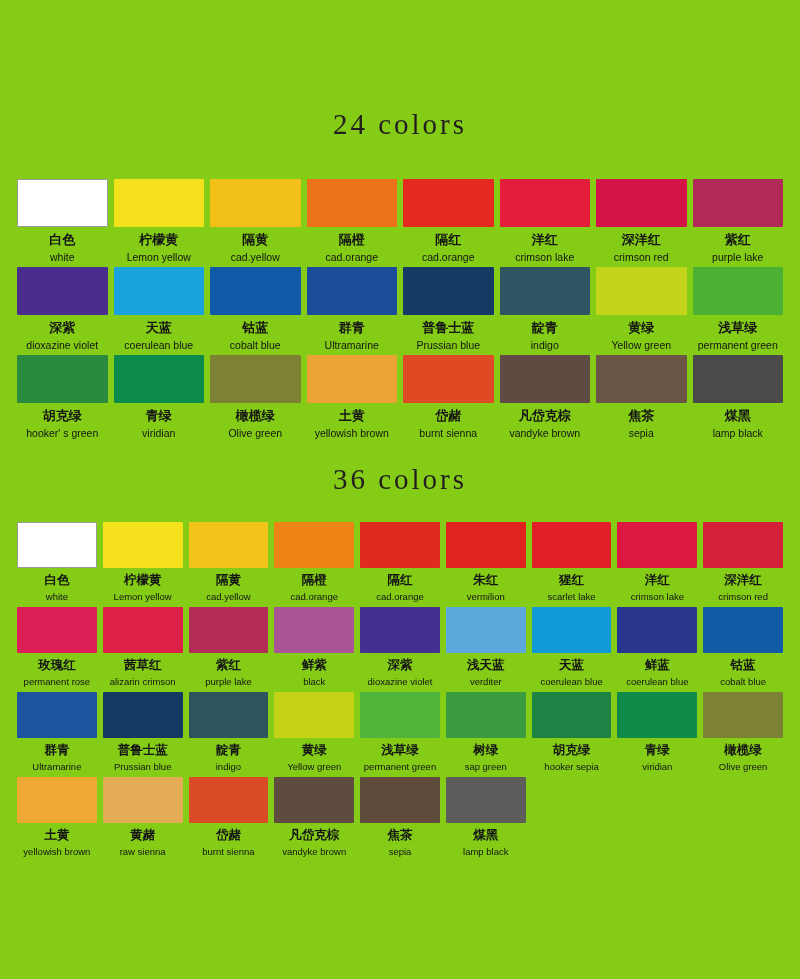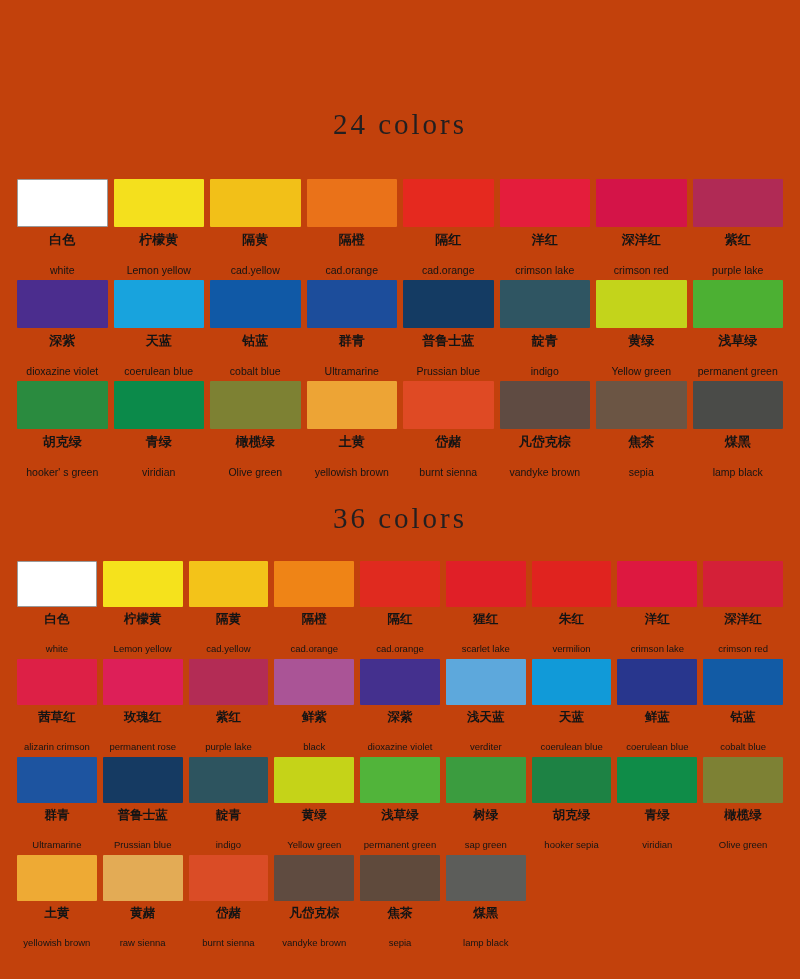--- a/index.html
+++ b/index.html
@@ -12,21 +12,21 @@
     height: 979px;
     font-family: "Liberation Sans", "DejaVu Sans", sans-serif;
     color: #1a1a1a;
     overflow: hidden;
   }
 
   .page {
     position: relative;
     width: 800px;
     height: 979px;
-    background: #c2410c;
+    background: #84cc16;
   }
 
   
   .section-title {
     text-align: center;
     font-family: "Liberation Serif", "DejaVu Serif", serif;
     font-size: 29px;
     letter-spacing: 3px;
     color: #231f20;
     font-weight: 400;
@@ -86,21 +86,21 @@
     color: #141414;
     font-weight: 700;
     white-space: nowrap;
     font-family: "DejaVu Sans", "Liberation Sans", sans-serif;
   }
   .grid-36 .label-cn { font-size: 12.5px; margin-top: 4px; }
 
   .label-en {
     font-size: 10.5px;
     line-height: 12px;
-    margin-top: 17px;
+    margin-top: 4px;
     color: #141414;
     white-space: nowrap;
     font-family: "Liberation Sans", "DejaVu Sans", sans-serif;
   }
   .grid-36 .label-en { font-size: 9.5px; }
 </style>
 </head>
 <body>
 
 <div class="page">
@@ -253,50 +253,50 @@
           <div class="swatch" style="background: rgb(239, 132, 22);"></div>
           <div class="label-cn">隔橙</div>
           <div class="label-en">cad.orange</div>
         </div>
         <div class="cell">
           <div class="swatch" style="background: rgb(224, 42, 31);"></div>
           <div class="label-cn">隔红</div>
           <div class="label-en">cad.orange</div>
         </div>
         <div class="cell">
+          <div class="swatch" style="background: rgb(224, 35, 31);"></div>
+          <div class="label-cn">朱红</div>
+          <div class="label-en">vermilion</div>
+        </div>
+        <div class="cell">
           <div class="swatch" style="background: rgb(224, 31, 39);"></div>
           <div class="label-cn">猩红</div>
           <div class="label-en">scarlet lake</div>
         </div>
         <div class="cell">
-          <div class="swatch" style="background: rgb(224, 35, 31);"></div>
-          <div class="label-cn">朱红</div>
-          <div class="label-en">vermilion</div>
-        </div>
-        <div class="cell">
           <div class="swatch" style="background: rgb(221, 24, 64);"></div>
           <div class="label-cn">洋红</div>
           <div class="label-en">crimson lake</div>
         </div>
         <div class="cell">
           <div class="swatch" style="background: rgb(212, 32, 56);"></div>
           <div class="label-cn">深洋红</div>
           <div class="label-en">crimson red</div>
         </div>
         <div class="cell">
+          <div class="swatch" style="background: rgb(221, 31, 88);"></div>
+          <div class="label-cn">玫瑰红</div>
+          <div class="label-en">permanent rose</div>
+        </div>
+        <div class="cell">
           <div class="swatch" style="background: rgb(221, 32, 70);"></div>
           <div class="label-cn">茜草红</div>
           <div class="label-en">alizarin crimson</div>
         </div>
         <div class="cell">
-          <div class="swatch" style="background: rgb(221, 31, 88);"></div>
-          <div class="label-cn">玫瑰红</div>
-          <div class="label-en">permanent rose</div>
-        </div>
-        <div class="cell">
           <div class="swatch" style="background: rgb(179, 44, 85);"></div>
           <div class="label-cn">紫红</div>
           <div class="label-en">purple lake</div>
         </div>
         <div class="cell">
           <div class="swatch" style="background: rgb(170, 84, 150);"></div>
           <div class="label-cn">鲜紫</div>
           <div class="label-en">black</div>
         </div>
         <div class="cell">

